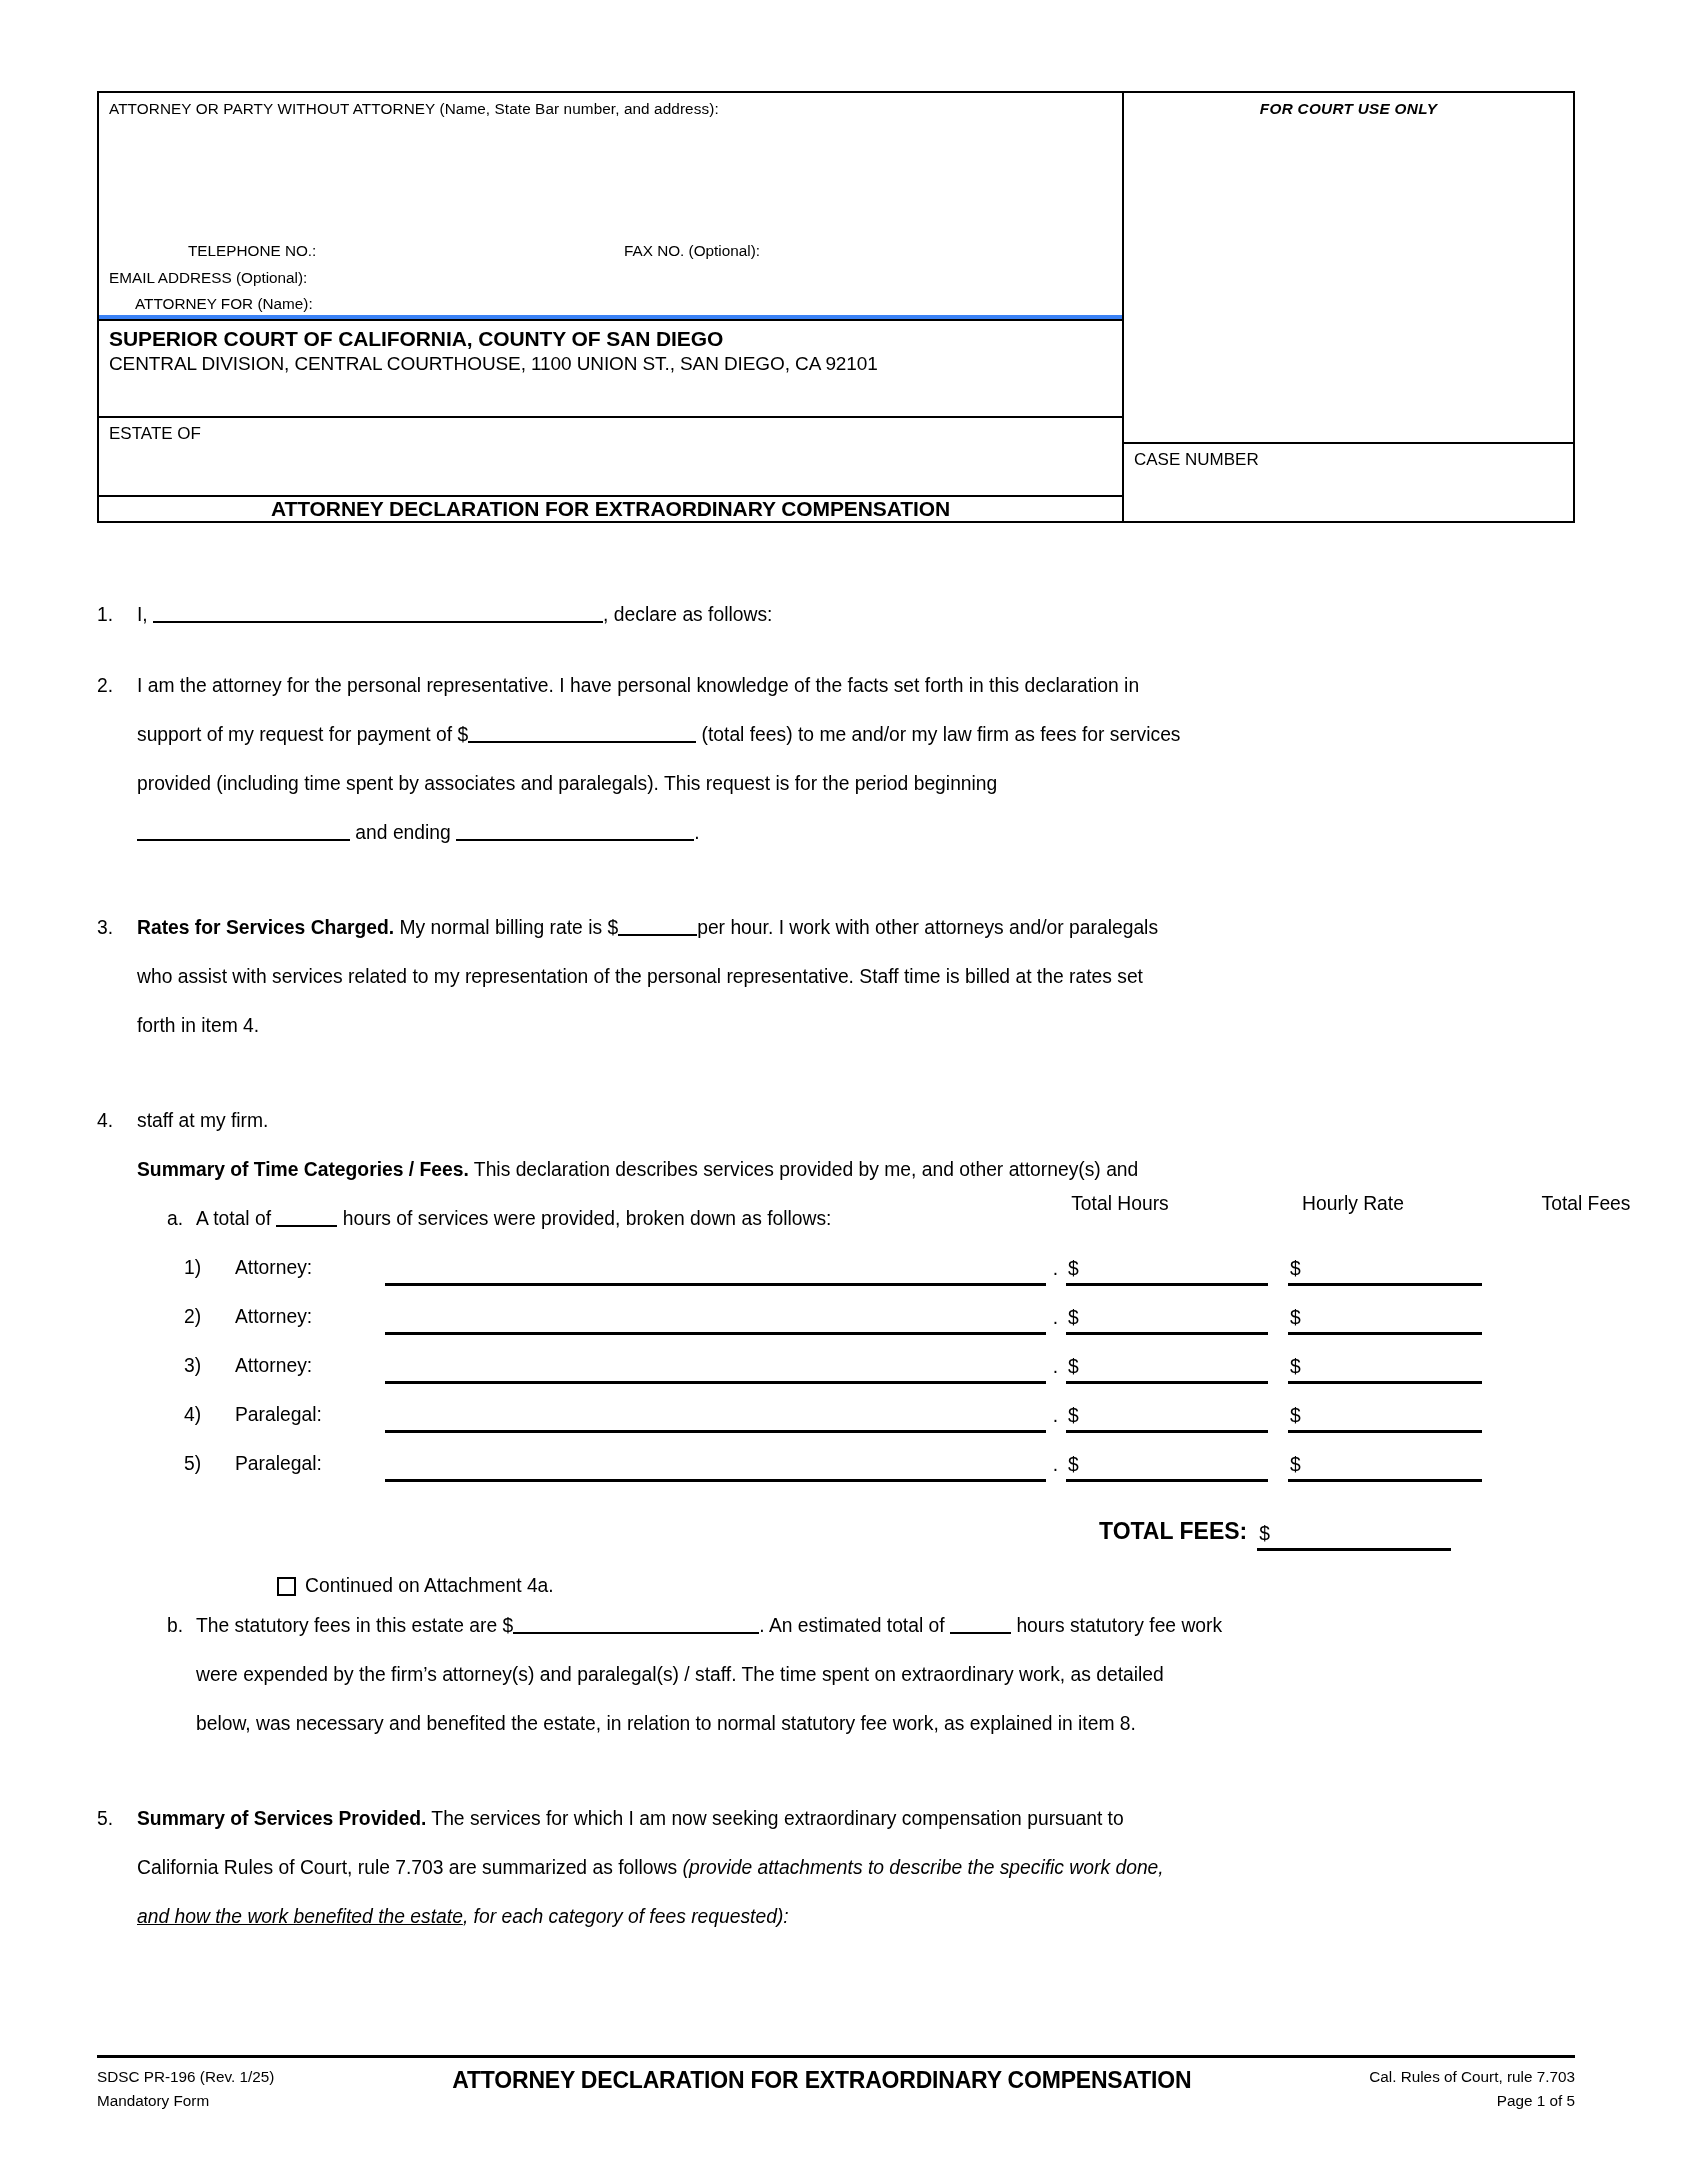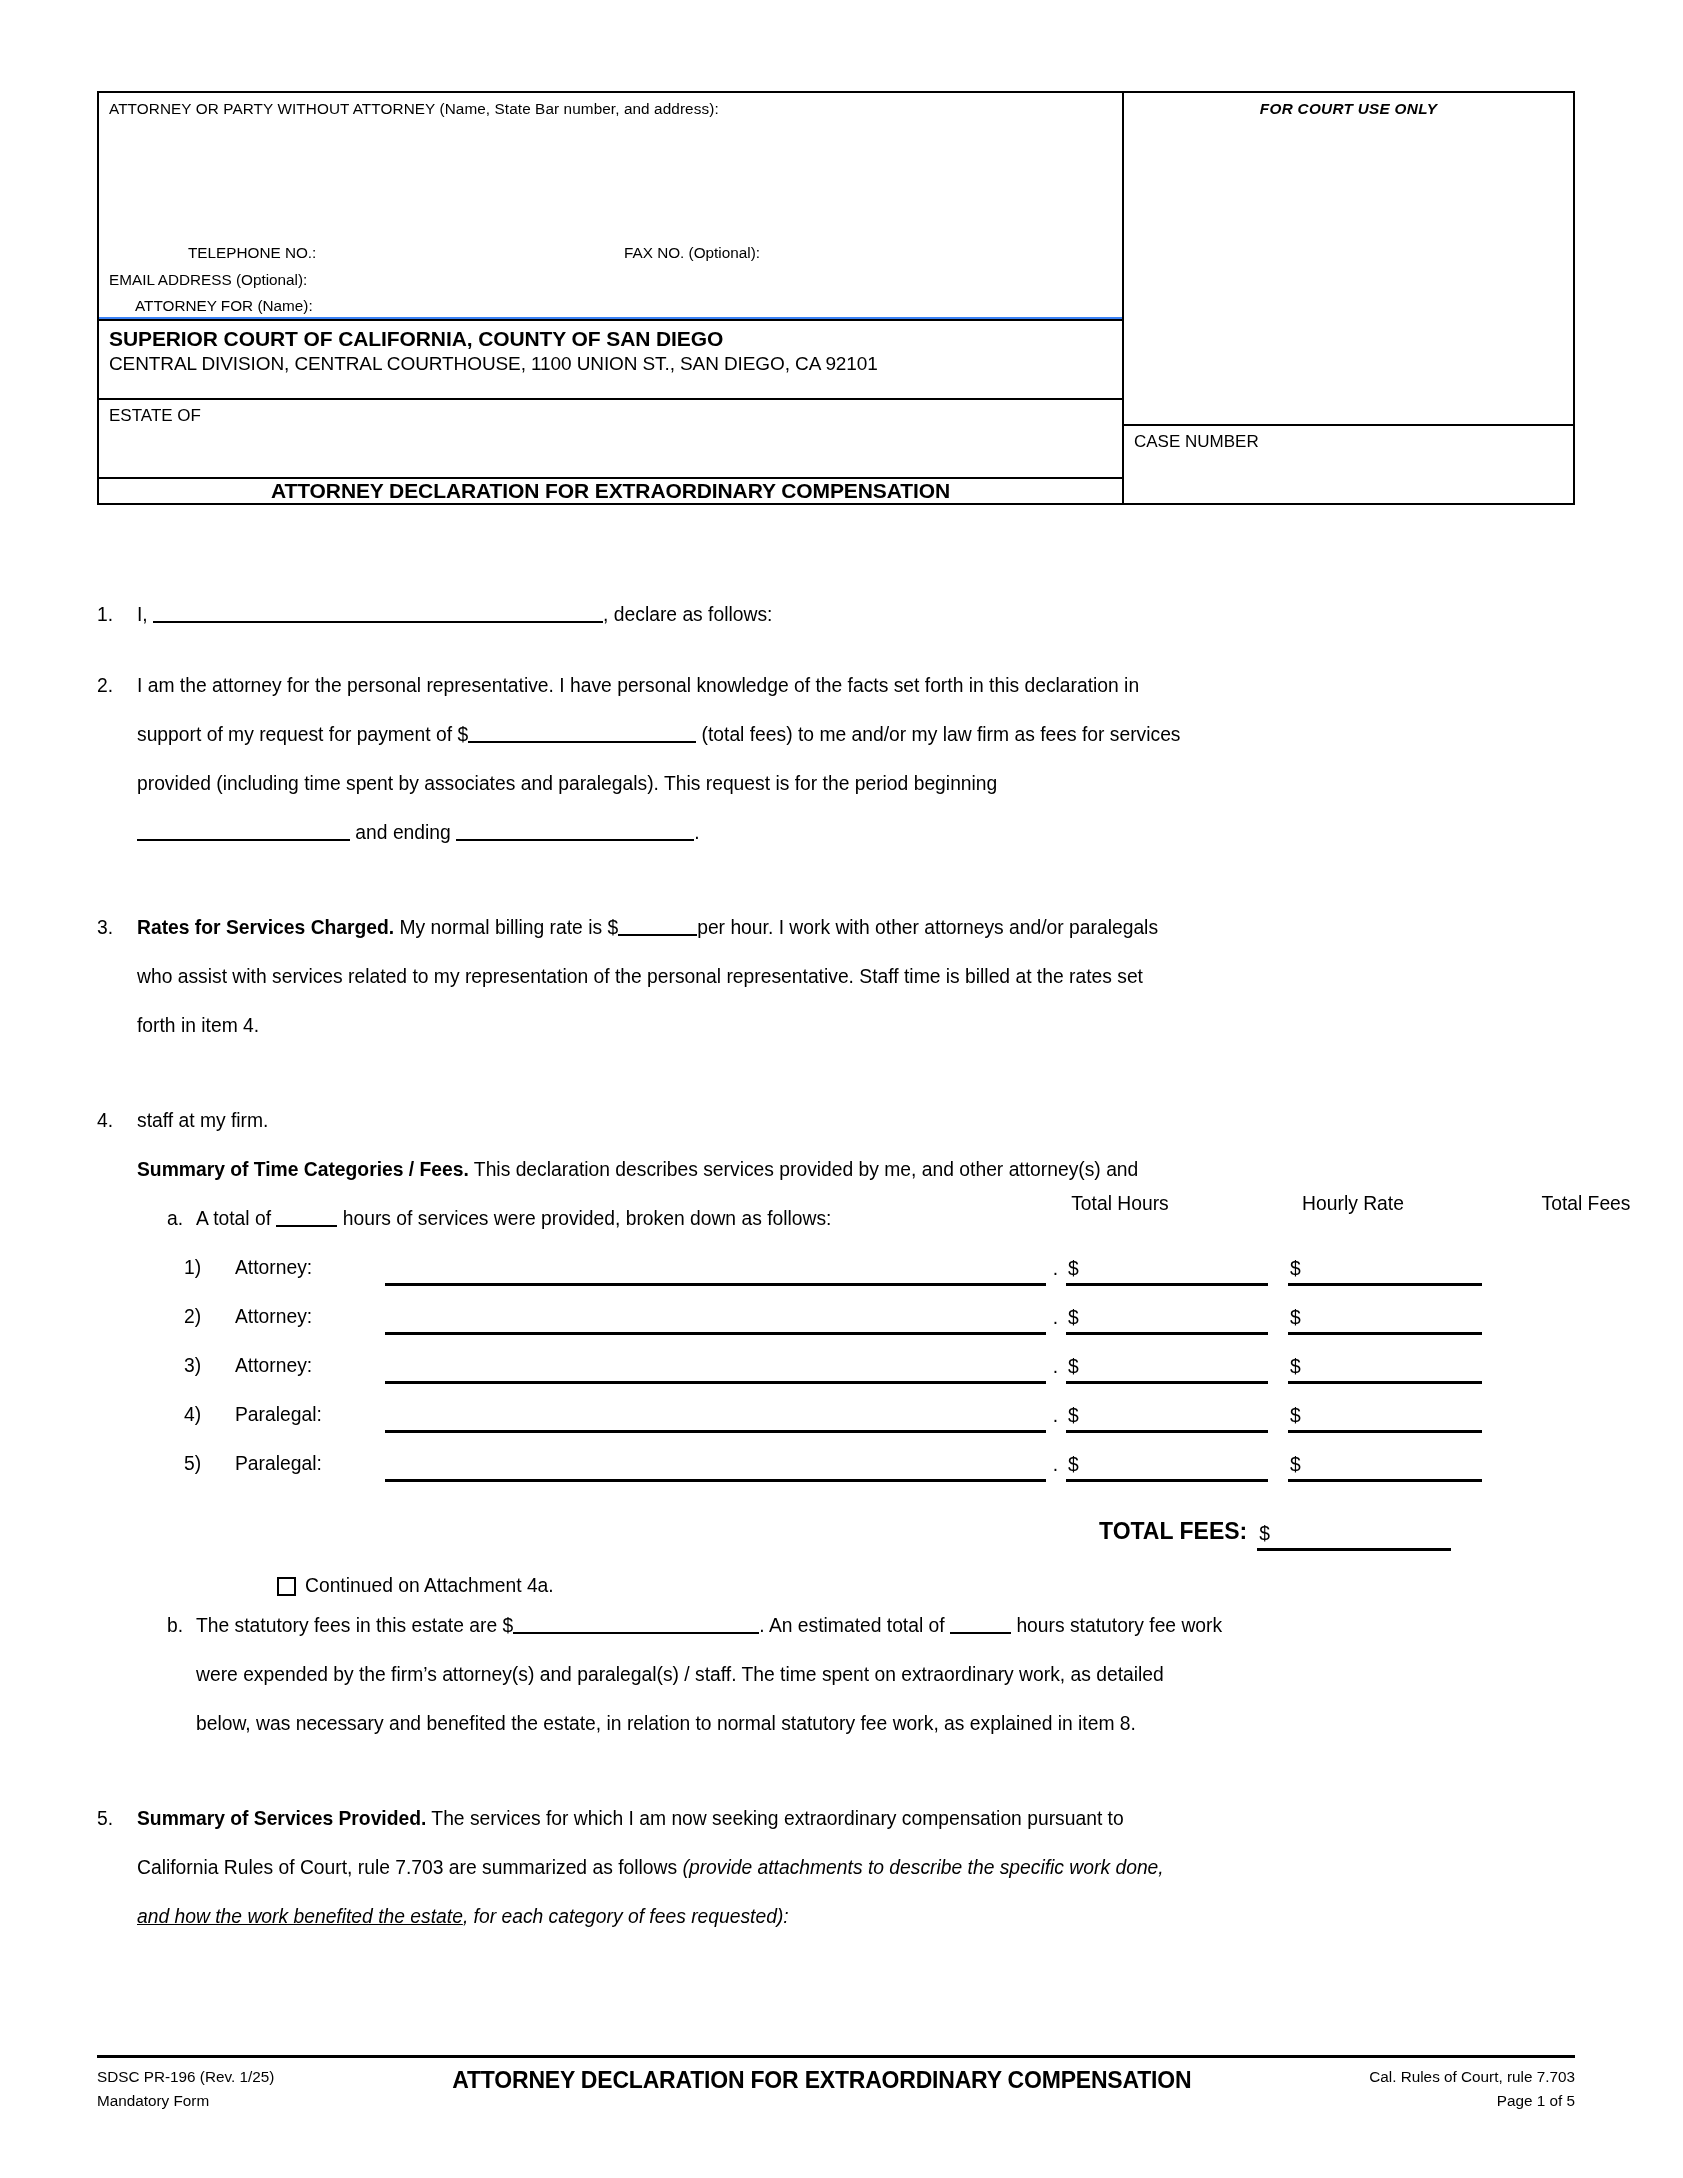--- a/index.html
+++ b/index.html
@@ -44,21 +44,21 @@
     width: 453px;
     box-sizing: border-box;
     border: 2px solid #000;
     display: flex;
     flex-direction: column;
   }
 
   .cl-attorney {
     box-sizing: border-box;
     height: 226px;
-    border-bottom: 2px solid #3b82f6;
+    border-bottom: 4px solid #3b82f6;
     padding: 7px 0 0 10px;
     position: relative;
   }
   .lbl {
     font-size: 15.3px;
     line-height: 1.15;
     letter-spacing: 0.1px;
   }
   .lbl-tel {
     position: absolute;
@@ -80,21 +80,21 @@
   }
   .lbl-attyfor {
     position: absolute;
     left: 36px;
     bottom: 2px;
     font-size: 15.3px;
   }
 
   .cl-court {
     box-sizing: border-box;
-    height: 81px;
+    height: 99px;
     border-top: 2px solid #000;
     border-bottom: 2px solid #000;
     padding: 5px 0 0 10px;
   }
   .court-name {
     font-size: 21px;
     font-weight: bold;
     letter-spacing: -0.1px;
     line-height: 1.25;
   }

